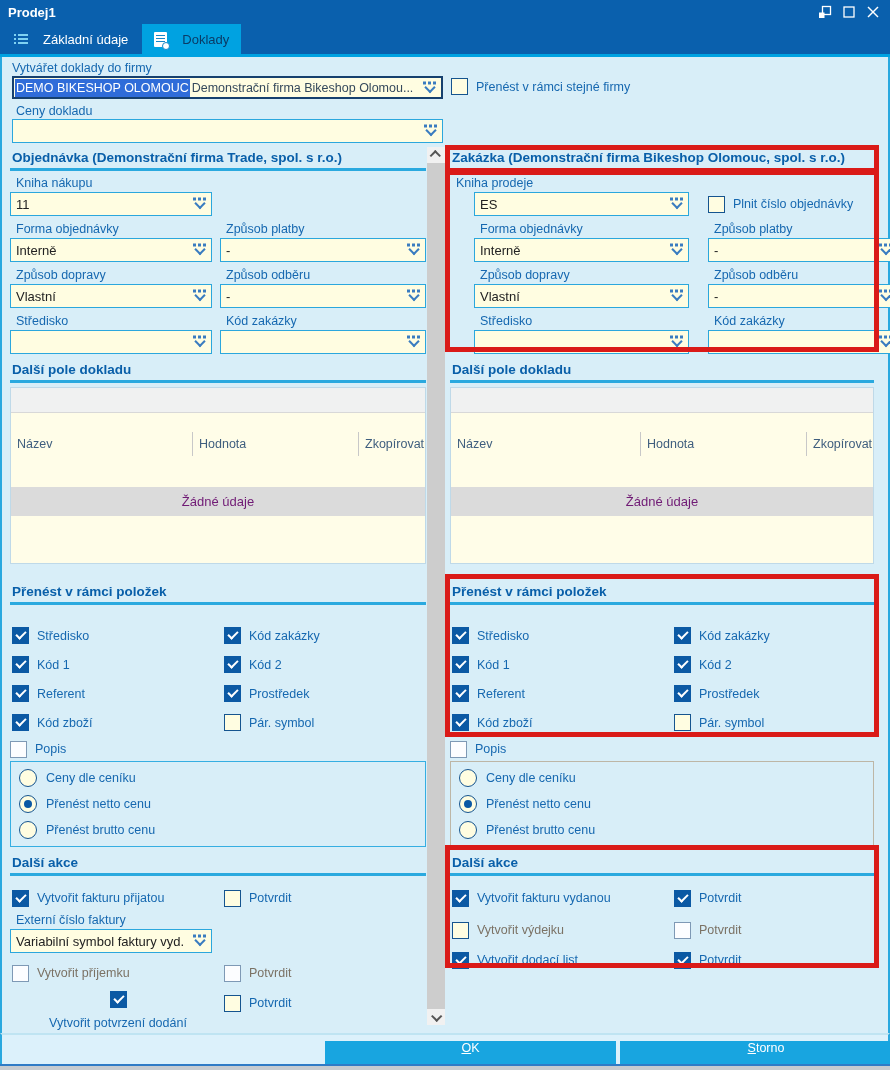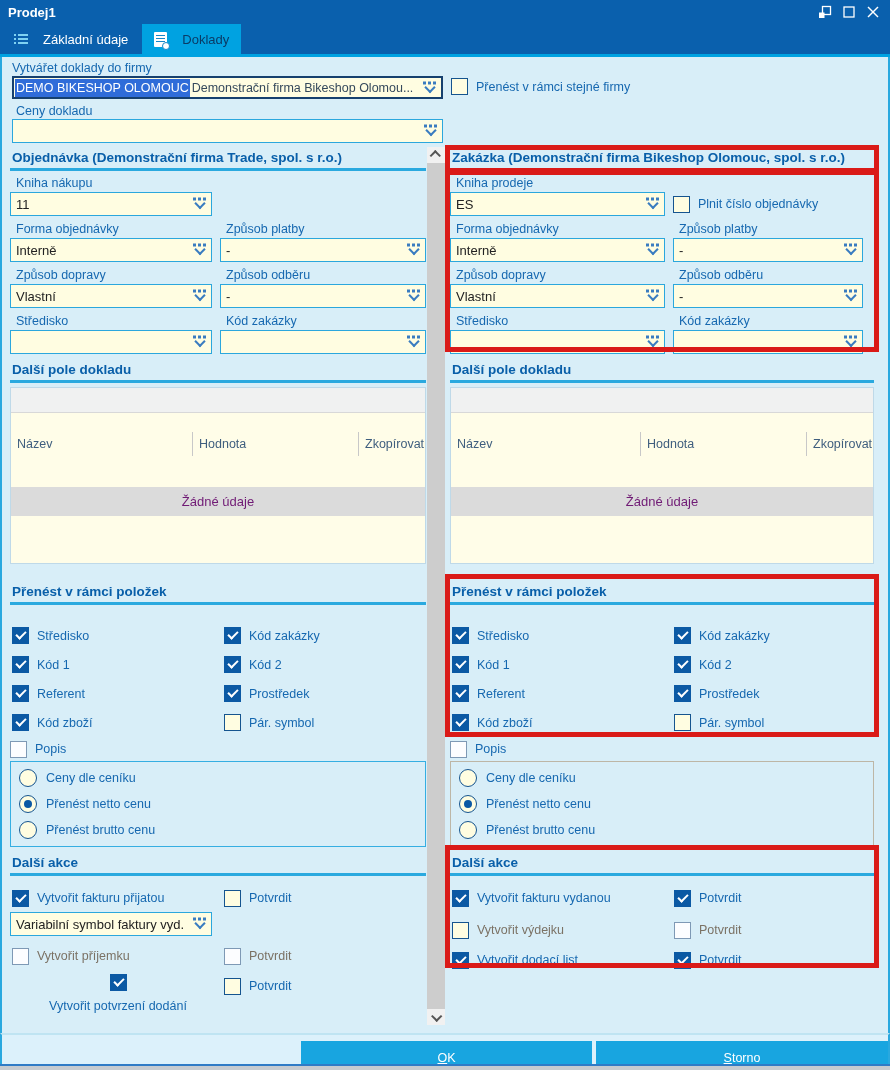--- a/index.html
+++ b/index.html
@@ -57,21 +57,21 @@
   .tbody1{height:74px;} .tbody2{height:47px;}
   .empty-band{height:29px;background:#DBDBDB;display:flex;align-items:center;justify-content:center;font-size:13px;color:#701a75;}
 
   .radiogrp{box-sizing:border-box;border:1px solid #35AEE2;padding:3px 8px;}
   .radiogrp.gray{border-color:#BDB6A6;}
   .radiorow{display:flex;align-items:center;gap:9px;height:26px;}
 
   .colL{position:absolute;left:8px;top:93px;width:416px;}
   .colR{position:absolute;left:448px;top:93px;width:424px;}
   .g2L{display:grid;grid-template-columns:202px 206px;column-gap:8px;align-items:center;}
-  .g2R{display:grid;grid-template-columns:215px 190px;column-gap:8px;align-items:center;}
+  .g2R{display:grid;grid-template-columns:215px 190px;column-gap:19px;align-items:center;padding-left:24px;}
   .cbgL{display:grid;grid-template-columns:212px 1fr;row-gap:0;}
   .cbgR{display:grid;grid-template-columns:222px 1fr;row-gap:0;}
   .cbgL .cbrow,.cbgR .cbrow{height:29px;}
   .padl{padding-left:6px;}
 
   .redbox{position:absolute;border:5px solid #DA1A18;box-sizing:border-box;pointer-events:none;}
 
   .scrollbar{position:absolute;left:425px;top:90px;width:18px;height:878px;background:#F1F1F1;}
   .sb-arrow{position:absolute;left:0;width:18px;height:16px;display:flex;align-items:center;justify-content:center;}
   .sb-up{top:0;} .sb-dn{bottom:0;}
@@ -81,21 +81,21 @@
   .sb-thumb{position:absolute;left:0;top:16px;width:18px;height:846px;background:#CDCDCD;}
 
   
   .abs{position:absolute;}
   .combo-top{box-sizing:border-box;width:431px;height:23px;background:#FFFDE1;border:2px solid #16406E;display:flex;align-items:center;padding:0 22px 0 1px;position:relative;white-space:nowrap;overflow:hidden;}
   .selspan{background:#2F6CD9;color:#fff;font-size:12.5px;padding:2px 1px;}
   .restspan{color:#35495C;font-size:12.5px;margin-left:2px;}
 
   
   .footer{position:absolute;left:0;top:1033px;width:890px;height:31px;background:#DCF1FB;border-top:2px solid #BFE4F2;box-sizing:border-box;border-left:2px solid #29A8DF;border-right:2px solid #29A8DF;}
-  .btn{position:absolute;top:6px;height:24px;background:#18A5E0;color:#fff;font-size:12.5px;display:flex;align-items:flex-end;justify-content:center;cursor:default;}
+  .btn{position:absolute;top:6px;height:24px;background:#18A5E0;color:#fff;font-size:12.5px;display:flex;align-items:flex-start;justify-content:center;cursor:default;margin-left:24px;}
   .btn .u{text-decoration:underline;}
   #btn-ok{left:299px;width:291px;}
   #btn-storno{left:594px;width:292px;}
   .bottomedge{position:absolute;left:0;top:1064px;width:890px;height:6px;background:#C6CBD0;border-top:2px solid #2F7BC6;box-sizing:border-box;}
 </style>
 </head>
 <body>
 
 <div class="win">
 
@@ -357,20 +357,21 @@
       <div class="cbgL" style="margin-top:10px;padding-left:2px;">
         <div class="cbrow" style="height:24px;">
             <span class="cb on"></span>
             <span class="lbl">Vytvořit fakturu přijatou</span>
           </div>
         <div class="cbrow" style="height:24px;">
             <span class="cb"></span>
             <span class="lbl">Potvrdit</span>
           </div>
       </div>
+      <div class="lbl padl" style="margin-top:3px;">Externí číslo faktury</div>
       <div class="combo" style="margin-top:2px;width:202px;">
         <span>Variabilní symbol faktury vyd.</span>
         <span class="ddi">
             <span class="d3">
               <i></i>
               <i></i>
               <i></i>
             </span>
             <span class="ch"></span>
           </span>

